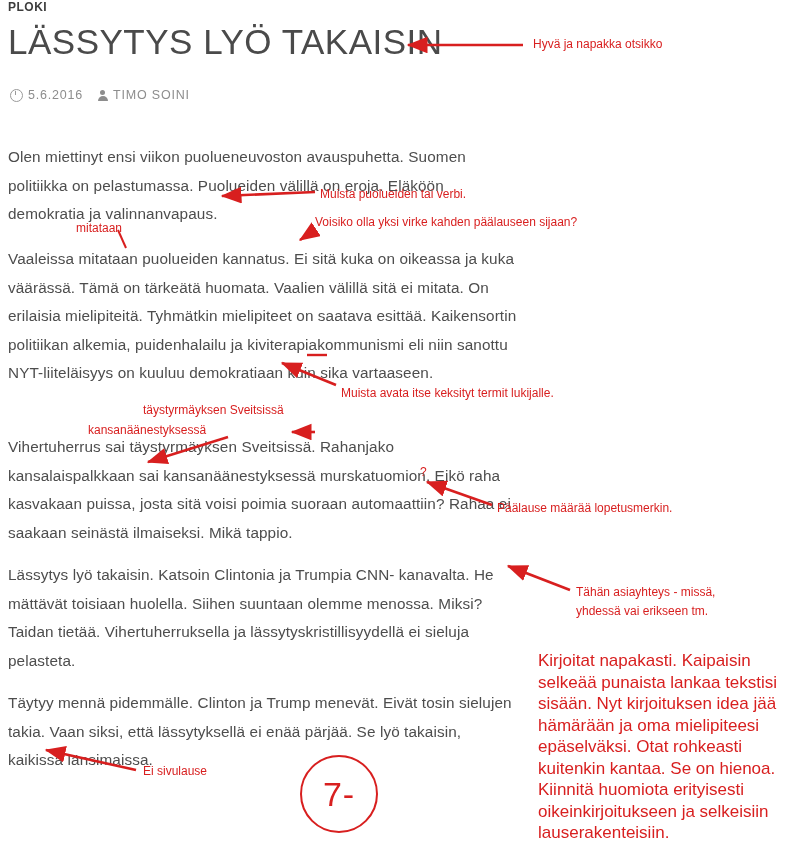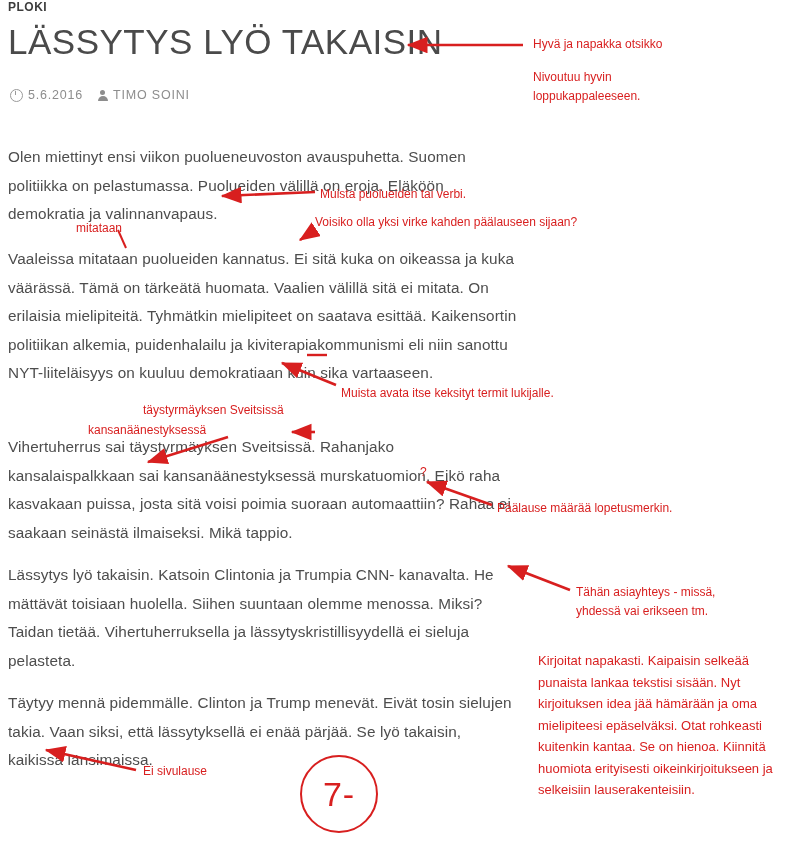--- a/index.html
+++ b/index.html
@@ -137,21 +137,21 @@
     justify-content: center;
     letter-spacing: 1px;
   }
 
   .feedback-block {
     position: absolute;
     left: 538px;
     top: 650px;
     width: 250px;
     color: #d81f1f;
-    font-size: 13px;
+    font-size: 17px;
     line-height: 21.5px;
   }
 </style>
 </head>
 <body>
 
 <div id="page">
 
   <div class="blog-label">PLOKI</div>
   <div class="post-title">LÄSSYTYS LYÖ TAKAISIN</div>
@@ -171,22 +171,20 @@
 
   <p class="body-para" id="para2">
     <span>Vaaleissa mitataan puolueiden kannatus. Ei sitä kuka on oikeassa ja kuka väärässä. Tämä on tärkeätä huomata. Vaalien välillä sitä ei mitata. On erilaisia mielipiteitä. Tyhmätkin mielipiteet on saatava esittää. Kaikensortin politiikan alkemia, puidenhalailu ja kiviterapiakommunismi eli niin sanottu NYT-liiteläisyys on kuuluu demokratiaan kuin sika vartaaseen.</span>
   </p>
 
   <p class="body-para" id="para3">Vihertuherrus sai täystyrmäyksen Sveitsissä. Rahanjako kansalaispalkkaan sai kansanäänestyksessä murskatuomion. Eikö raha kasvakaan puissa, josta sitä voisi poimia suoraan automaattiin? Rahaa ei saakaan seinästä ilmaiseksi. Mikä tappio.</p>
   <p class="body-para" id="para4">Lässytys lyö takaisin. Katsoin Clintonia ja Trumpia CNN- kanavalta. He mättävät toisiaan huolella. Siihen suuntaan olemme menossa. Miksi? Taidan tietää. Vihertuherruksella ja lässytyskristillisyydellä ei sieluja pelasteta.</p>
   <p class="body-para" id="para5">Täytyy mennä pidemmälle. Clinton ja Trump menevät. Eivät tosin sielujen takia. Vaan siksi, että lässytyksellä ei enää pärjää. Se lyö takaisin, kaikissa länsimaissa.</p>
 
   <div class="annot" style="left:533px; top:35px;">Hyvä ja napakka otsikko</div>
-  <div class="annot" style="left:533px; top:68px;">Nivoutuu hyvin
-loppukappaleeseen.</div>
   <div class="annot" style="left:320px; top:185px;">Muista puolueiden tai verbi.</div>
   <div class="annot" style="left:315px; top:213px;">Voisiko olla yksi virke kahden päälauseen sijaan?</div>
   <div class="annot" style="left:76px; top:219px;">mitataan</div>
   <div class="annot" style="left:143px; top:401px;">täystyrmäyksen Sveitsissä</div>
   <div class="annot" style="left:341px; top:384px;">Muista avata itse keksityt termit lukijalle.</div>
   <div class="annot" style="left:88px; top:421px;">kansanäänestyksessä</div>
   <div class="annot" style="left:420px; top:463px;">?</div>
   <div class="annot" style="left:497px; top:499px;">Päälause määrää lopetusmerkin.</div>
   <div class="annot" style="left:576px; top:583px;">Tähän asiayhteys - missä,
 yhdessä vai erikseen tm.</div>

